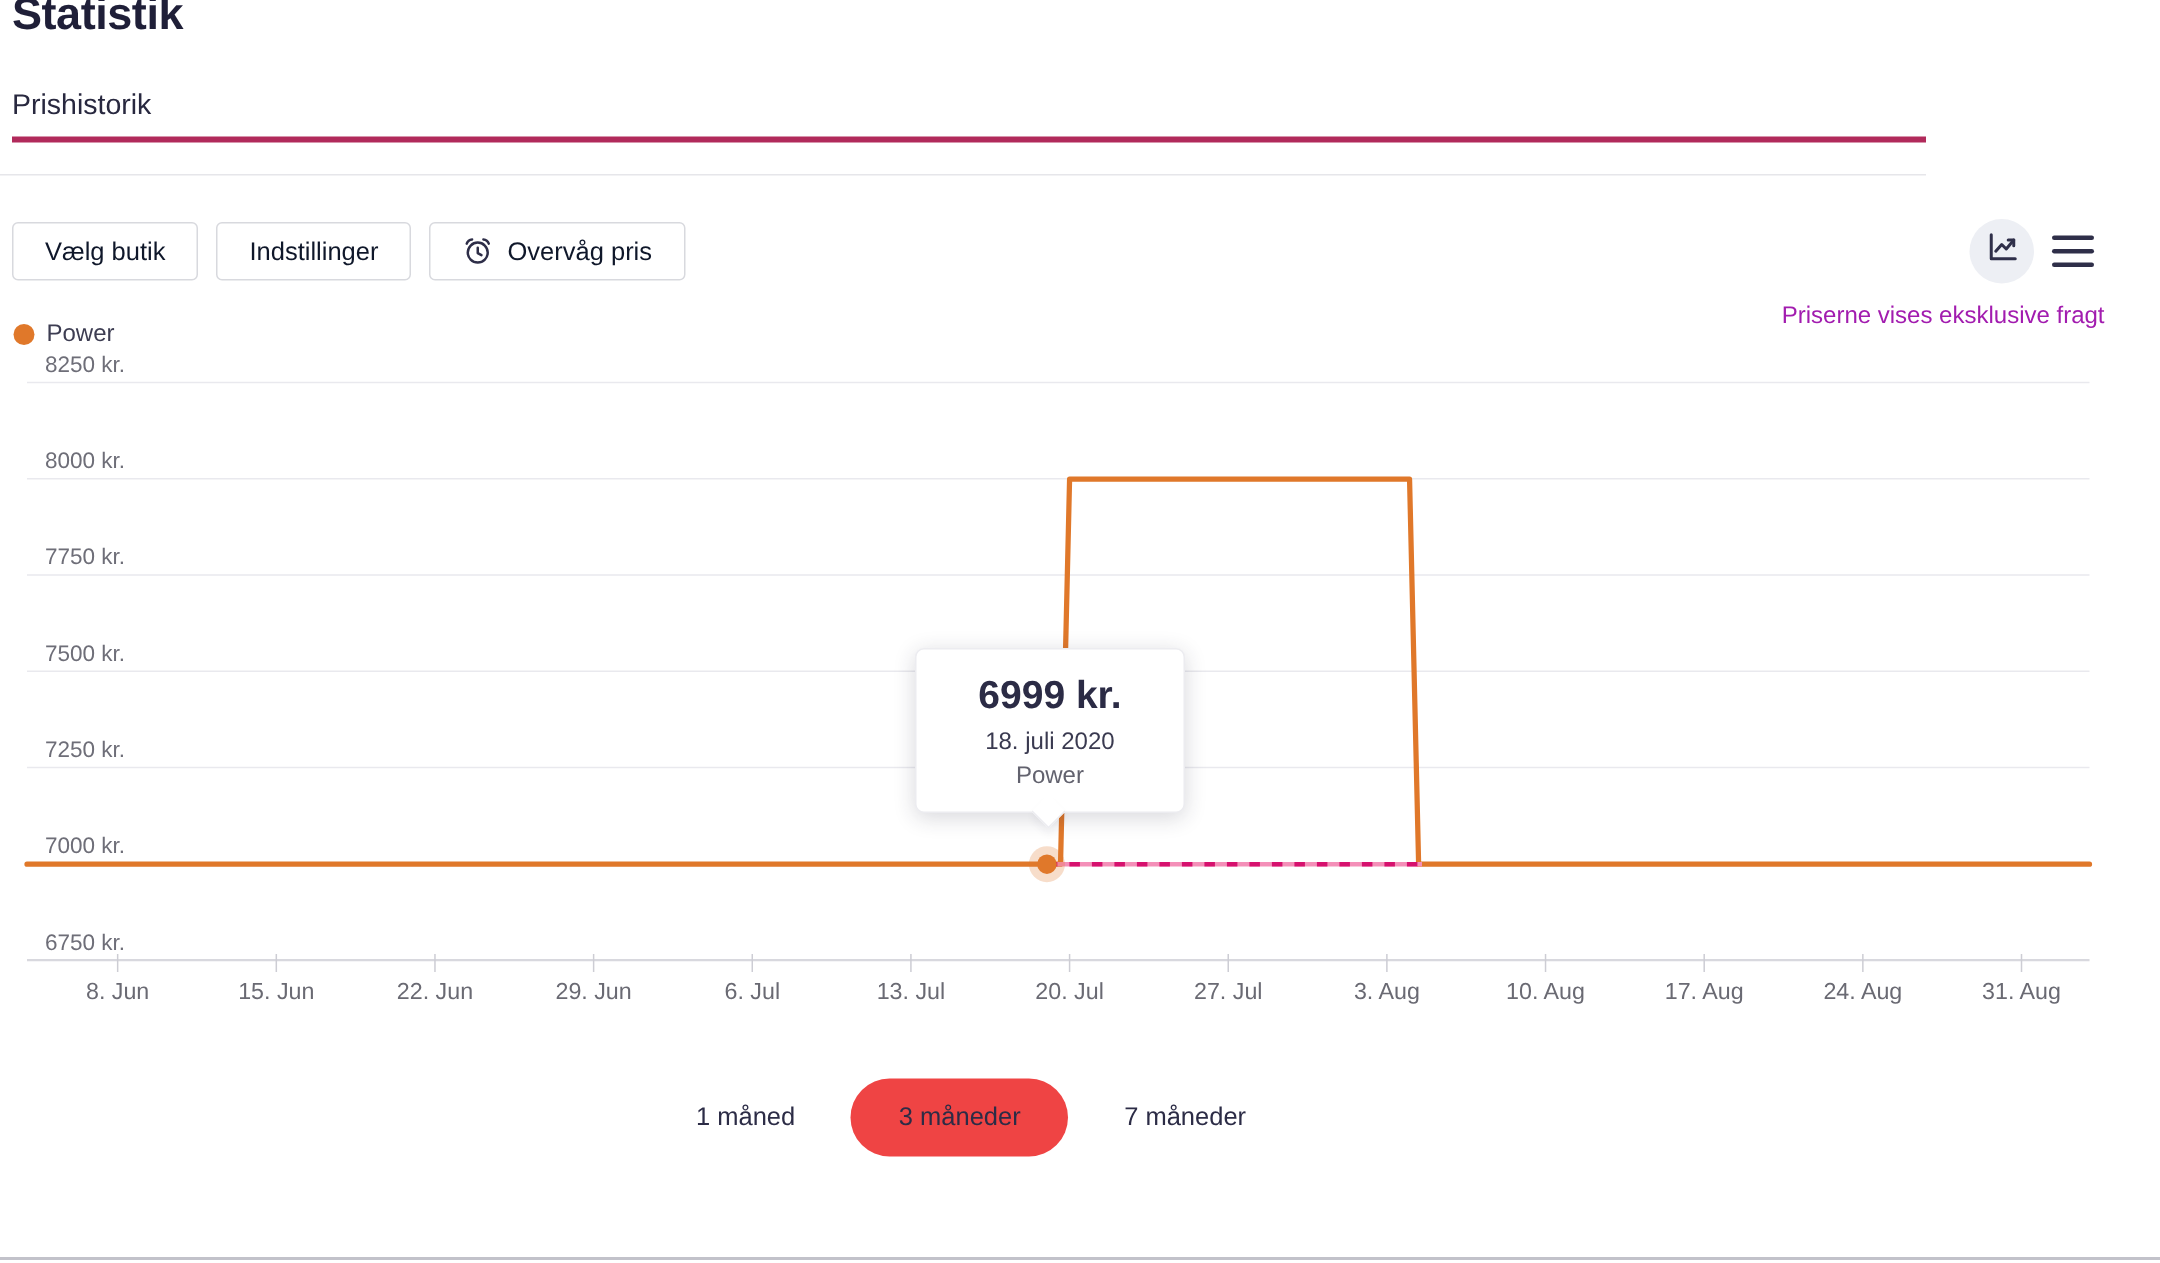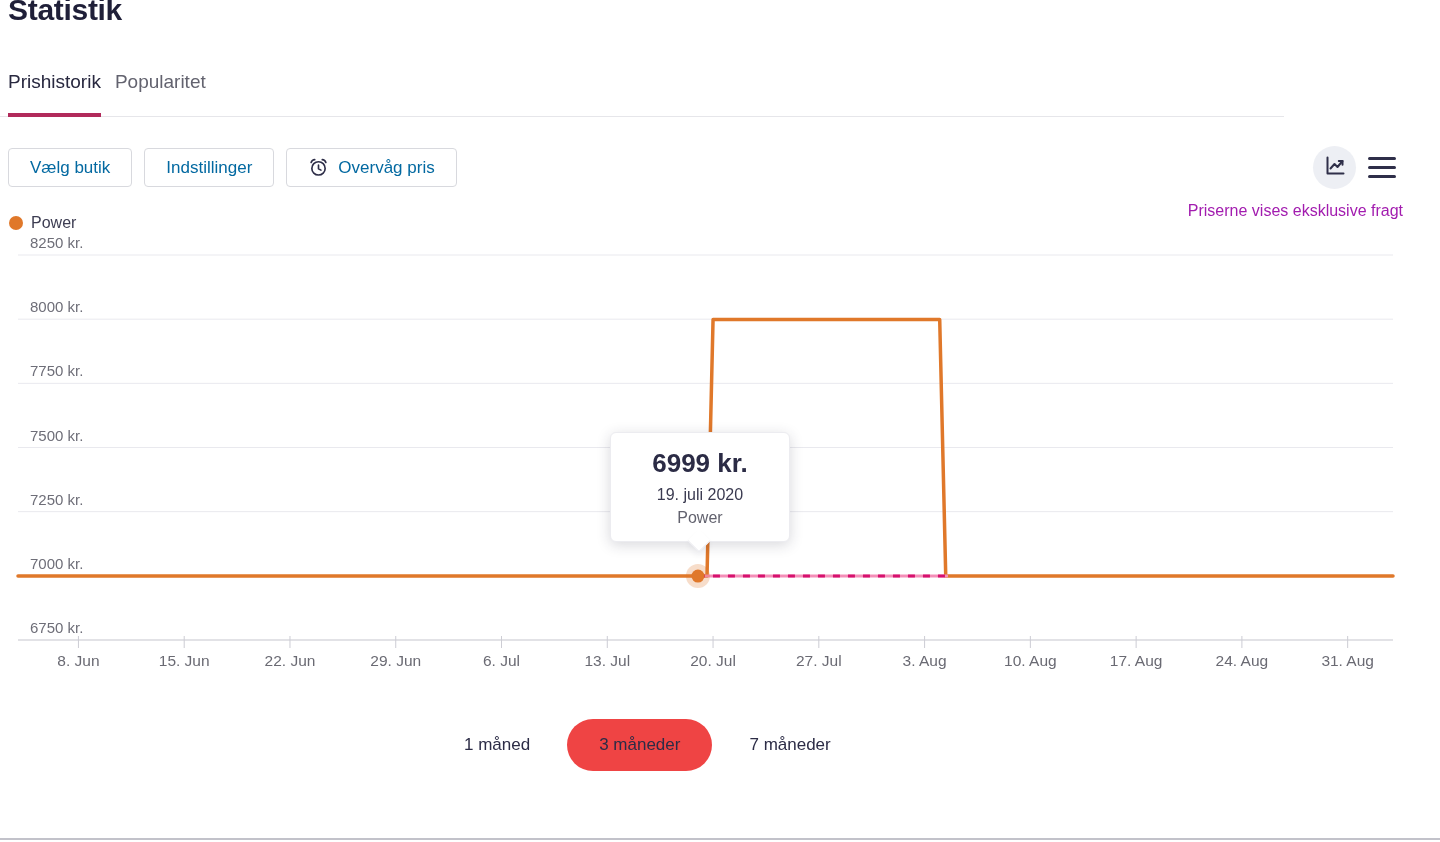--- a/index.html
+++ b/index.html
@@ -2,29 +2,29 @@
 <html><head>
 <meta charset="utf-8">
 <style>
   html,body{margin:0;padding:0;}
   body{width:1440px;height:842px;position:relative;overflow:hidden;background:#fff;
        font-family:"Liberation Sans",sans-serif;color:#2e2e48;}
   .page-title{position:absolute;top:-7px;left:8px;margin:0;font-size:30px;font-weight:800;
        color:#1f1f38;letter-spacing:-0.3px;}
   
   .tabbar{position:absolute;top:60px;left:0;width:1284px;height:57px;border-bottom:1px solid #e6e6ea;
-       display:flex;gap:14px;padding-left:8px;box-sizing:border-box;}
+       display:flex;gap:39px;padding-left:8px;box-sizing:border-box;flex-direction:column;}
   .tab{position:relative;display:flex;align-items:center;padding-bottom:12px;font-size:19px;
        color:#63636f;cursor:pointer;}
   .tab.active{color:#28283f;}
   .tab.active::after{content:"";position:absolute;left:0;right:0;bottom:-1px;height:4px;background:#b12a5b;}
   
   .toolbar{position:absolute;top:148px;left:8px;display:flex;gap:12px;}
   .btn{display:inline-flex;align-items:center;gap:9px;height:39px;padding:0 21px;border:1px solid #d8d9de;
-       border-radius:4px;background:#fff;font-size:17px;color:#0369a1;cursor:pointer;font-family:inherit;}
+       border-radius:4px;background:#fff;font-size:17px;color:#0f172a;cursor:pointer;font-family:inherit;}
   .btn svg{display:block;}
   .iconbar{position:absolute;top:146px;right:44px;display:flex;align-items:center;gap:12px;}
   .icon-circle{width:43px;height:43px;border-radius:50%;background:#edeff4;display:flex;
        align-items:center;justify-content:center;cursor:pointer;}
   .hamburger{width:28px;height:21px;display:flex;flex-direction:column;justify-content:space-between;cursor:pointer;}
   .hamburger span{display:block;height:3px;border-radius:2px;background:#2f2f49;}
   
   .legend{position:absolute;top:214px;left:9px;display:flex;align-items:center;gap:8px;
        font-size:16px;color:#3d3d52;cursor:pointer;}
   .legend-dot{width:14px;height:14px;border-radius:50%;background:#e0782a;}
@@ -49,23 +49,20 @@
   .bottom-line{position:absolute;left:0;right:0;bottom:2px;height:2px;background:#c2c2ca;}
 </style>
 </head>
 <body>
 
 <h1 class="page-title">Statistik</h1>
 
 <div class="tabbar">
   <div class="tab active">
     <span>Prishistorik</span>
-  </div>
-  <div class="tab">
-    <span>Popularitet</span>
   </div>
 </div>
 
 <div class="toolbar">
   <button class="btn">
     <span>Vælg butik</span>
   </button>
   <button class="btn">
     <span>Indstillinger</span>
   </button>
@@ -148,21 +145,21 @@
     <text x="1347.6703296703297" y="436" font-size="15.5" fill="#6a6a73" text-anchor="middle">31. Aug</text>
     <polyline points="18,346.09 697.945054945055,346.09 707.010989010989,346.09 713.054945054945,89.42333333333335 939.7032967032966,89.42333333333335 945.7472527472527,346.09 1393,346.09" fill="none" stroke="#e0782a" stroke-width="3.5" stroke-linejoin="round" stroke-linecap="round"></polyline>
     <line x1="697.945054945055" x2="948.0137362637362" y1="346.09" y2="346.09" stroke="#f48fb8" stroke-width="3"></line>
     <line x1="697.945054945055" x2="948.0137362637362" y1="346.09" y2="346.09" stroke="#d6116e" stroke-width="3" stroke-dasharray="7 8"></line>
     <circle cx="697.945054945055" cy="346.09" r="12" fill="rgba(224,120,42,0.25)"></circle>
     <circle cx="697.945054945055" cy="346.09" r="6.5" fill="#e0782a"></circle>
   </svg>
 
 <div class="tooltip" id="tooltip" style="left: 609.945px; top: 432.09px;">
   <div class="tt-price">6999 kr.</div>
-  <div class="tt-date">19. juli 2020</div>
+  <div class="tt-date">18. juli 2020</div>
   <div class="tt-store">Power</div>
   <div class="tt-caret"></div>
 </div>
 
 <div class="ranges">
   <button class="range-btn">1 måned</button>
   <button class="range-btn active">3 måneder</button>
   <button class="range-btn">7 måneder</button>
 </div>
 

